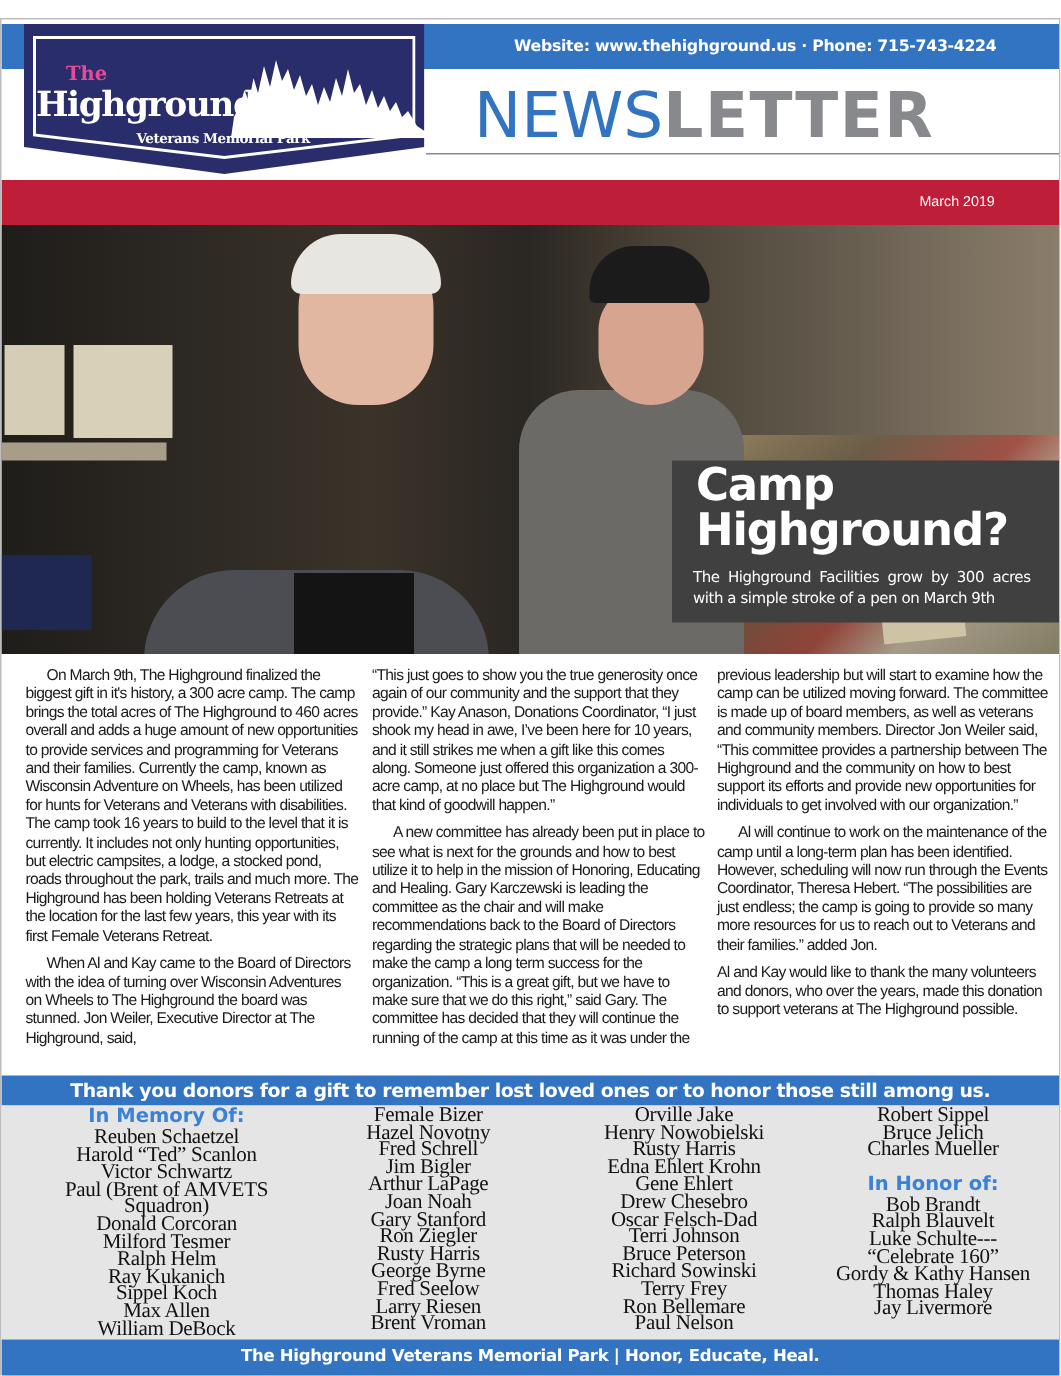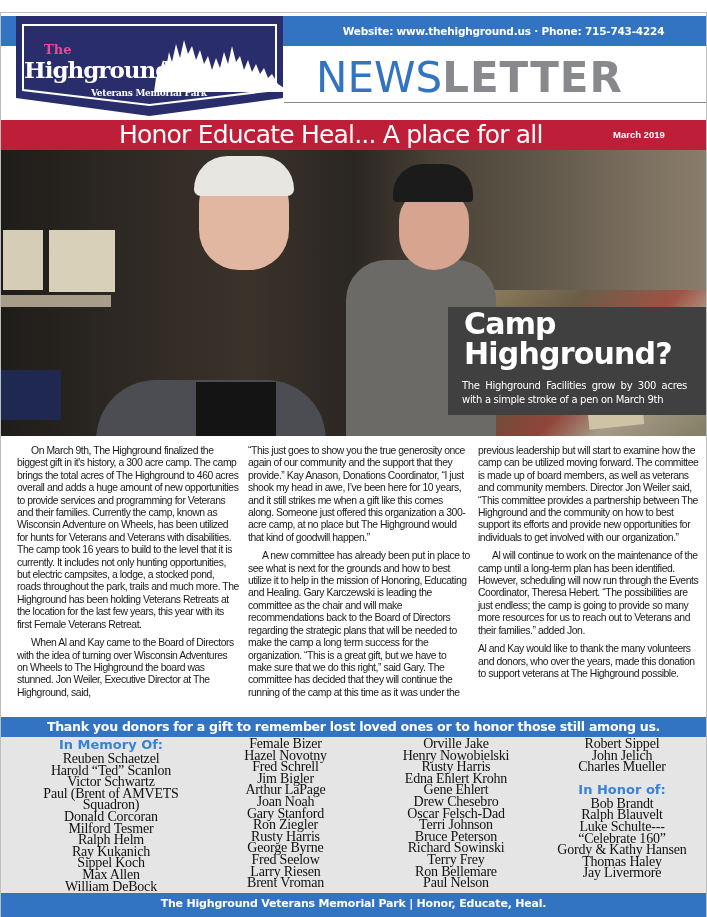--- a/index.html
+++ b/index.html
@@ -21,21 +21,21 @@
 
   
   .title { position:absolute; left:315px; top:40px; font-size:44px; line-height:48px; letter-spacing:1px; }
   .title .news { color:#3374c2; font-weight:normal; font-family:"DejaVu Sans", sans-serif; font-size:42px; letter-spacing:0px; }
   .title .letter { color:#88898d; font-weight:bold; font-family:"DejaVu Sans", sans-serif; font-size:42px; letter-spacing:1px; }
   .title-rule { position:absolute; left:283px; top:89px; width:422px; height:1px; background:#8a8a8a; }
 
   
   .redbar { position:absolute; left:0; top:107px; width:705px; height:30px; background:#bf1e38; }
   .tagline { position:absolute; left:118px; top:107px; height:30px; line-height:30px; color:#fff; font-size:25px; font-family:"DejaVu Sans", sans-serif; font-weight:normal; letter-spacing:-0.8px; }
-  .issue-date { position:absolute; left:612px; top:107px; height:30px; line-height:30px; color:#fff; font-size:9.5px; font-weight:bold; }
+  .issue-date { position:absolute; left:612px; top:107px; height:30px; line-height:30px; color:#fff; font-size:9.5px; font-weight:normal; }
 
   
   .photo { position:absolute; left:0; top:137px; width:705px; height:286px; overflow:hidden; background:#2b2722; }
   .photo .bg { position:absolute; inset:0; background:linear-gradient(90deg,#1f1d1a 0%,#2f2a24 20%,#3a332a 35%,#2a2622 50%,#4a4236 62%,#5d5548 75%,#7a6e5e 90%,#8a7d6a 100%); }
   .cert1 { position:absolute; left:2px; top:80px; width:40px; height:60px; background:#d6cdb6; }
   .cert2 { position:absolute; left:48px; top:80px; width:66px; height:62px; background:#d9d0ba; }
   .shelf { position:absolute; left:0; top:145px; width:110px; height:12px; background:#a79d88; }
   .flag { position:absolute; left:0; top:220px; width:60px; height:50px; background:#1e2850; }
   .man1-head { position:absolute; left:198px; top:150px; width:90px; height:110px; background:#e2b7a1; border-radius:45px 45px 40px 40px; }
   .man1-hair { position:absolute; left:193px; top:146px; width:100px; height:40px; background:#e8e6e0; border-radius:50px 50px 10px 10px; }
@@ -93,21 +93,20 @@
     </svg>
     <div class="logo-the">The</div>
     <div class="logo-high">Highground</div>
     <div class="logo-vmp">Veterans Memorial Park</div>
   </div>
 
   <div class="title"><span class="news">NEWS</span><span class="letter">LETTER</span></div>
   <div class="title-rule"></div>
 
   <div class="redbar"></div>
-  <div class="tagline">Honor Educate Heal... A place for all</div>
   <div class="issue-date">March 2019</div>
 
   <div class="photo">
     <div class="bg"></div>
     <div class="case-items"></div>
     <div class="poster"></div>
     <div class="cert1"></div>
     <div class="cert2"></div>
     <div class="shelf"></div>
     <div class="flag"></div>
@@ -181,21 +180,21 @@
       <div class="n">Oscar Felsch-Dad</div>
       <div class="n">Terri Johnson</div>
       <div class="n">Bruce Peterson</div>
       <div class="n">Richard Sowinski</div>
       <div class="n">Terry Frey</div>
       <div class="n">Ron Bellemare</div>
       <div class="n">Paul Nelson</div>
     </div>
     <div class="dcol dc4">
       <div class="n">Robert Sippel</div>
-      <div class="n">John Jelich</div>
+      <div class="n">Bruce Jelich</div>
       <div class="n">Charles Mueller</div>
       <div class="head head2">In Honor of:</div>
       <div class="n">Bob Brandt</div>
       <div class="n">Ralph Blauvelt</div>
       <div class="n">Luke Schulte---</div>
       <div class="n">“Celebrate 160”</div>
       <div class="n">Gordy &amp; Kathy Hansen</div>
       <div class="n">Thomas Haley</div>
       <div class="n">Jay Livermore</div>
     </div>

